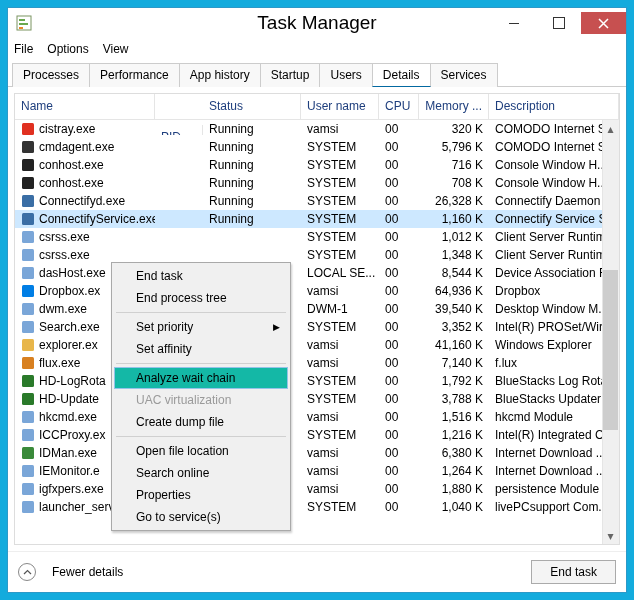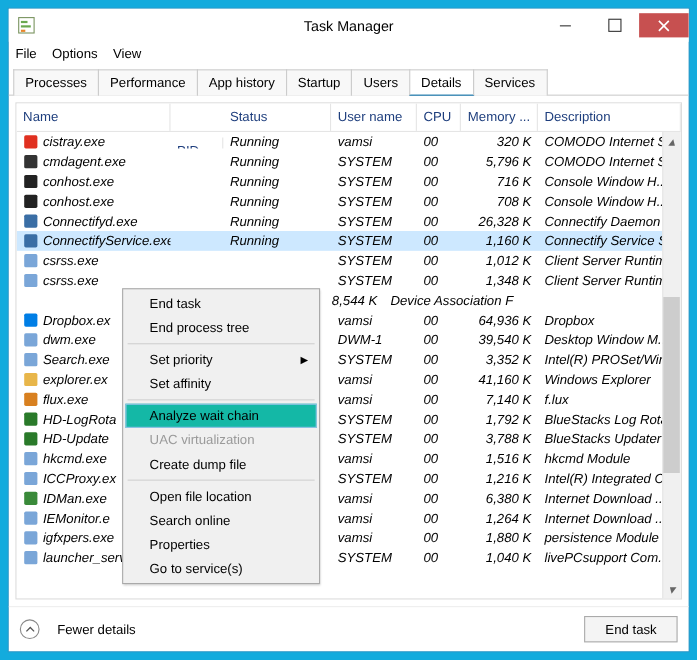--- a/index.html
+++ b/index.html
@@ -1,20 +1,20 @@
 <!DOCTYPE html>
 <html><head>
   <meta charset="utf-8">
   <style>
     * { margin: 0; padding: 0; box-sizing: border-box; font-family: "Segoe UI", Tahoma, sans-serif; font-size: 12px; }
     body { background: #13abdd; width: 634px; height: 600px; padding: 8px; }
     .window { background: #fff; width: 100%; height: 100%; display: flex; flex-direction: column; box-shadow: 0 0 0 1px #2c99c8; }
     .titlebar { background: #fff; height: 30px; display: flex; align-items: center; position: relative; }
     .titlebar-icon { width: 16px; height: 16px; margin-left: 8px; }
-    .titlebar-title { position: absolute; left: 50%; transform: translateX(-50%); font-size: 13px; color: #000; }
+    .titlebar-title { position: absolute; left: 50%; transform: translateX(-50%); font-size: 19px; color: #000; }
     .window-controls { margin-left: auto; display: flex; }
     .wc { width: 45px; height: 22px; display: flex; align-items: center; justify-content: center; }
     .wc-min::before { content: ""; width: 10px; height: 1px; background: #333; display: block; }
     .wc-max::before { content: ""; width: 10px; height: 10px; border: 1px solid #333; display: block; }
     .wc-close { background: #c75050; }
     .wc-close svg { width: 11px; height: 11px; }
     .menubar { height: 22px; display: flex; align-items: center; padding: 0 6px; gap: 14px; }
     .menubar span { color: #000; cursor: default; }
     .tabbar { display: flex; border-bottom: 1px solid #ccc; padding-left: 4px; margin-top: 2px; }
     .tab { padding: 4px 10px; border: 1px solid #ccc; border-bottom: none; background: #f8f8f8; margin-right: -1px; position: relative; top: 1px; cursor: default; }
@@ -22,21 +22,21 @@
     .content { flex: 1; display: flex; flex-direction: column; overflow: hidden; position: relative; background: #fff; margin: 6px; border: 1px solid #ddd; }
     .header-row { display: flex; border-bottom: 1px solid #e5e5e5; height: 26px; background: #fff; }
     .header-cell { padding: 5px 6px; color: #1e3e7d; border-right: 1px solid #e5e5e5; overflow: hidden; white-space: nowrap; cursor: default; }
     .col-name { width: 140px; }
     .col-pid { width: 48px; margin-top: 31px; }
     .col-status { width: 98px; }
     .col-user { width: 78px; }
     .col-cpu { width: 40px; text-align: left; }
     .col-mem { width: 70px; text-align: right; }
     .col-desc { flex: 1; }
-    .rows { flex: 1; overflow: hidden; position: relative; font-style: italic; }
+    .rows { flex: 1; overflow: hidden; position: relative; }
     .scrollbar-track { position: absolute; right: 0; top: 0; width: 17px; height: 100%; background: #f0f0f0; border-left: 1px solid #e5e5e5; }
     .scrollbar-thumb { position: absolute; right: 1px; top: 150px; width: 15px; height: 160px; background: #cdcdcd; }
     .scroll-btn { position: absolute; right: 0; width: 17px; height: 17px; display:flex; align-items:center; justify-content:center; color:#666; }
     .scroll-up { top: 0; }
     .scroll-down { bottom: 0; }
     .row { display: flex; height: 18px; align-items: center; white-space: nowrap; overflow: hidden; }
     .row.selected { background: #cde8ff; }
     .cell { padding: 0 6px; overflow: hidden; text-overflow: clip; }
     .cell.col-name { display: flex; align-items: center; gap: 4px; }
     .proc-icon { width: 14px; height: 14px; flex-shrink: 0; }
@@ -207,20 +207,26 @@
             <span>csrss.exe</span>
           </div>
           <div class="cell col-pid"></div>
           <div class="cell col-status"></div>
           <div class="cell col-user">SYSTEM</div>
           <div class="cell col-cpu">00</div>
           <div class="cell col-mem">1,348 K</div>
           <div class="cell col-desc">Client Server Runtim</div>
         </div>
         <div class="row">
+          <div class="cell col-name">
+            <span class="proc-icon"><svg viewBox="0 0 14 14">
+                <rect x="1" y="1" width="12" height="12" fill="#7aa6d8" rx="1.5"></rect>
+              </svg></span>
+            <span>dasHost.exe</span>
+          </div>
           <div class="cell col-pid"></div>
           <div class="cell col-status"></div>
           <div class="cell col-user">LOCAL SE...</div>
           <div class="cell col-cpu">00</div>
           <div class="cell col-mem">8,544 K</div>
           <div class="cell col-desc">Device Association F</div>
         </div>
         <div class="row">
           <div class="cell col-name">
             <span class="proc-icon"><svg viewBox="0 0 14 14">

